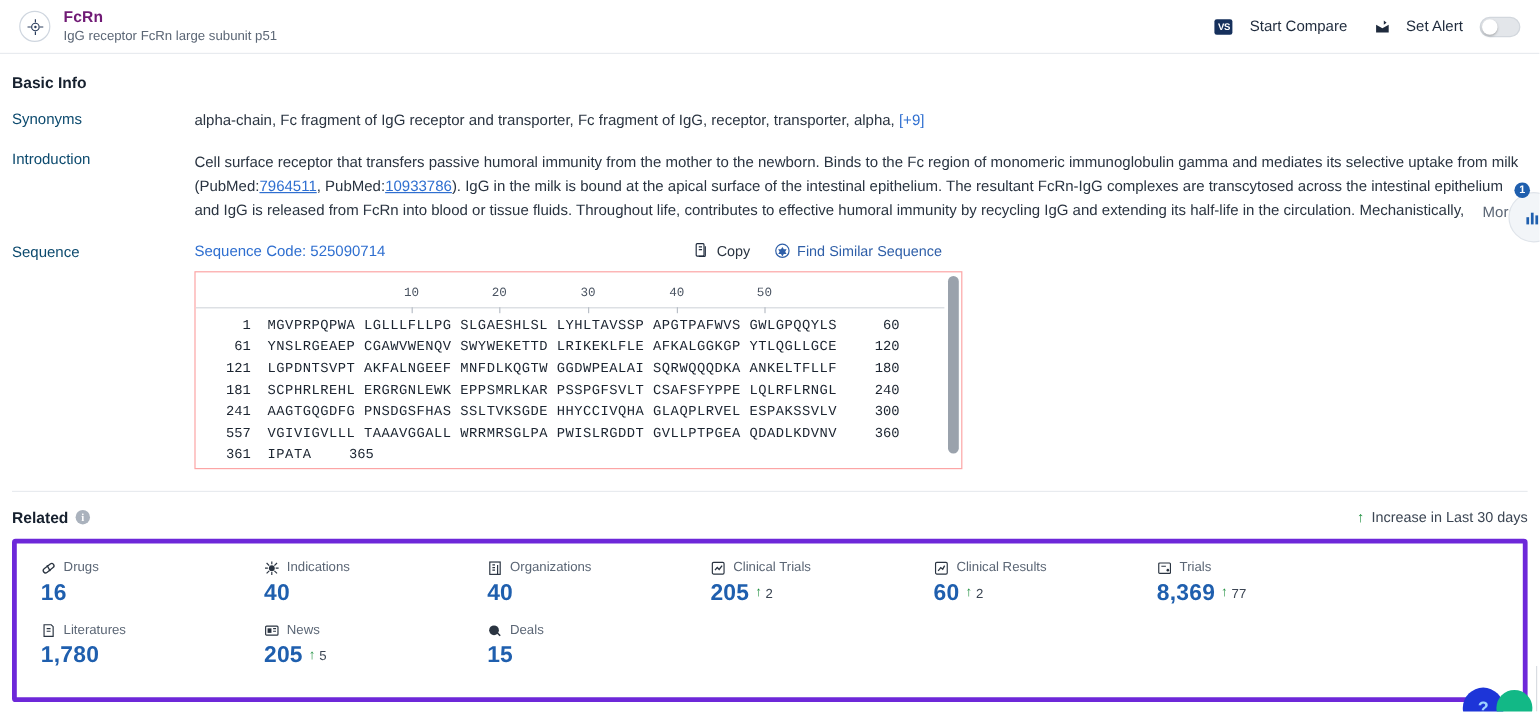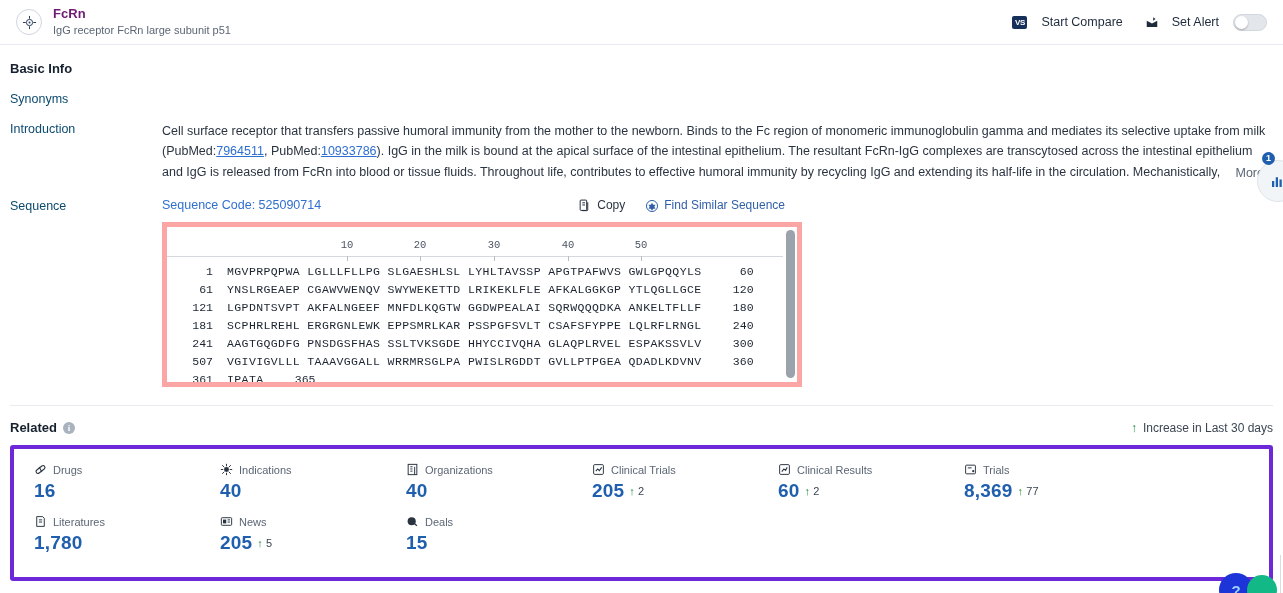--- a/index.html
+++ b/index.html
@@ -87,21 +87,21 @@
   .seq-head { display: flex; align-items: center; }
   .seq-code { color: #2f6fd0; font-size: 12.5px; cursor: pointer; }
   .seq-actions { margin-left: auto; display:flex; align-items:center; gap: 20px; margin-right: 488px; }
   .seq-act { display: flex; align-items: center; gap: 6px; font-size: 12px; color: #2a3441; cursor: pointer; white-space:nowrap; }
   .seq-act.blue { color: #2f5fa8; }
 
   .seq-box {
     margin-top: 10px;
     width: 640px;
     height: 165px;
-    border: 5px solid #fca5a5;
+    border: 1px solid #fca5a5;
     background: #fff;
     position: relative;
     overflow: hidden;
   }
   .seq-inner { padding: 12px 0 0 0; position: relative; }
   .ruler {
     position: relative; height: 24px; margin: 0 0 0 0;
     font-family: "Liberation Mono", monospace; font-size: 10.5px; color: #4a5462;
   }
   .ruler-line {
@@ -232,20 +232,24 @@
   </div>
 
   <div class="content">
 
     <div class="section-title">
       <span>Basic Info</span>
     </div>
 
     <div class="row">
       <div class="row-label">Synonyms</div>
+      <div class="row-body">
+        <span class="synonyms-text">alpha-chain,  Fc fragment of IgG receptor and transporter,  Fc fragment of IgG, receptor, transporter, alpha,</span>
+        <span class="more-link">[+9]</span>
+      </div>
     </div>
 
     <div class="row">
       <div class="row-label">Introduction</div>
       <div class="row-body">
         <div class="intro-text"><span>Cell surface receptor that transfers passive humoral immunity from the mother to the newborn. Binds to the Fc region of monomeric immunoglobulin gamma and mediates its selective uptake from milk (PubMed:</span><a>7964511</a><span>, PubMed:</span><a>10933786</a><span>). IgG in the milk is bound at the apical surface of the intestinal epithelium. The resultant FcRn-IgG complexes are transcytosed across the intestinal epithelium and IgG is released from FcRn into blood or tissue fluids. Throughout life, contributes to effective humoral immunity by recycling IgG and extending its half-life in the circulation. Mechanistically, monomeric IgG binding to FcRn in acidic endosomes of endothelial cells</span><span class="more-inline"><span>More</span> <span>⤓</span></span></div>
       </div>
     </div>
 
     <div class="row">
@@ -325,21 +329,21 @@
                 <span class="seq-start">181</span>
                 <span class="seq-blocks">SCPHRLREHL ERGRGNLEWK EPPSMRLKAR PSSPGFSVLT CSAFSFYPPE LQLRFLRNGL</span>
                 <span class="seq-end">240</span>
               </div>
               <div class="seq-line">
                 <span class="seq-start">241</span>
                 <span class="seq-blocks">AAGTGQGDFG PNSDGSFHAS SSLTVKSGDE HHYCCIVQHA GLAQPLRVEL ESPAKSSVLV</span>
                 <span class="seq-end">300</span>
               </div>
               <div class="seq-line">
-                <span class="seq-start">507</span>
+                <span class="seq-start">557</span>
                 <span class="seq-blocks">VGIVIGVLLL TAAAVGGALL WRRMRSGLPA PWISLRGDDT GVLLPTPGEA QDADLKDVNV</span>
                 <span class="seq-end">360</span>
               </div>
               <div class="seq-line">
                 <span class="seq-start">361</span>
                 <span class="seq-blocks">IPATA</span>
                 <span class="seq-end">365</span>
               </div>
             </div>
           </div>

